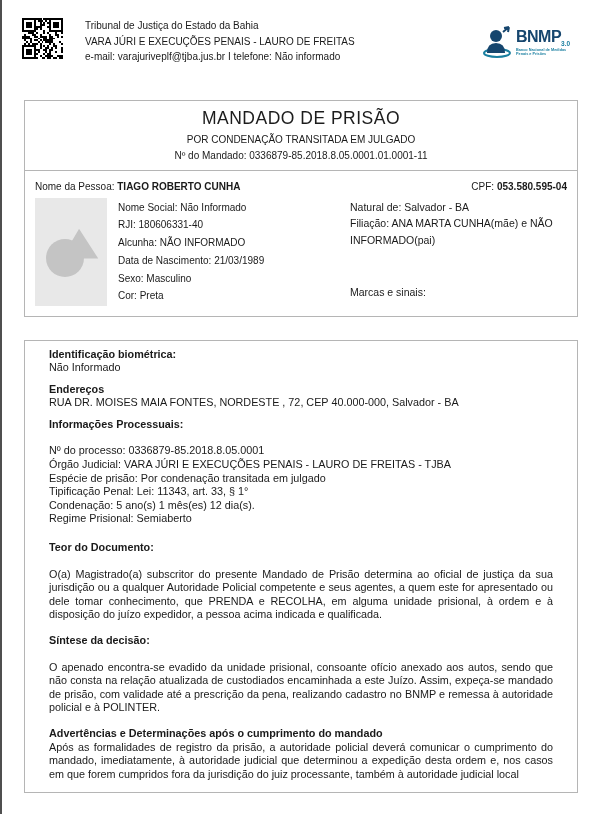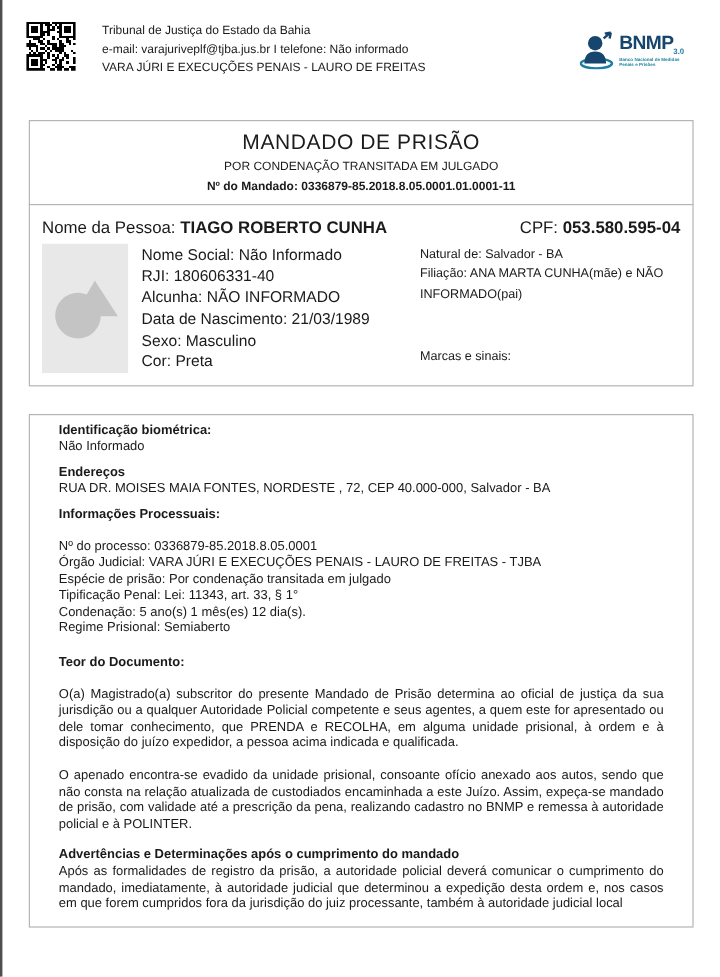--- a/index.html
+++ b/index.html
@@ -24,28 +24,28 @@
   .bnmp{margin-left:auto;display:flex;align-items:center;margin-top:10px;}
   .bnmp-text{margin-left:3px;}
   .bnmp-name{font-weight:700;font-size:16px;color:#16466e;letter-spacing:-.5px;line-height:14px;}
   .bnmp-ver{font-size:6.5px;color:#1a7fa0;font-weight:700;vertical-align:sub;}
   .bnmp-caption{font-size:3.8px;line-height:4.4px;color:#1a7fa0;font-weight:700;margin-top:1px;width:70px;}
   
   .box{margin:0 22px;border:1px solid #b5b5b5;box-sizing:border-box;background:#fff;}
   .title-box{margin-top:26px;text-align:center;padding:7px 6px 9px;}
   .doc-title{font-size:17.5px;letter-spacing:.5px;color:#1c1c1c;}
   .doc-subtitle{font-size:10px;margin-top:5px;}
-  .doc-line{font-size:10px;margin-top:4.5px;white-space:pre-wrap;font-weight:bold;}
+  .doc-line{font-size:10px;margin-top:4.5px;white-space:pre-wrap;}
   
   .person-box{margin-top:-1px;padding:8px 8px 10px;}
-  .person-row1{display:flex;justify-content:space-between;font-size:14px;padding:2px 2px 6px;}
+  .person-row1{display:flex;justify-content:space-between;font-size:10px;padding:2px 2px 6px;}
   .b{font-weight:700;}
   .person-row2{display:flex;}
   .photo{width:72px;height:108px;margin-left:2px;flex:none;}
-  .pdetails{margin-left:11px;width:230px;font-size:13px;line-height:17.8px;padding-top:1px;}
+  .pdetails{margin-left:11px;width:230px;font-size:10px;line-height:17.8px;padding-top:1px;}
   .pright{margin-left:13px;width:230px;font-size:10.5px;line-height:16.5px;padding-top:1px;}
   .marcas{margin-top:36px;}
   
   .main-box{margin-top:23px;padding:7px 24px 11px;font-size:10.8px;line-height:13.6px;}
   .h{font-weight:700;}
   .mt8{margin-top:8px;}
   .mt12{margin-top:12px;}
   .mt15{margin-top:15px;}
   .gap-after{margin-bottom:13px;}
   .para{text-align:justify;margin-top:13px;}
@@ -199,22 +199,22 @@
           <rect x="11" y="20" width="1" height="1" fill="#000"></rect>
           <rect x="13" y="20" width="1" height="1" fill="#000"></rect>
           <rect x="14" y="20" width="1" height="1" fill="#000"></rect>
           <rect x="16" y="20" width="1" height="1" fill="#000"></rect>
           <rect x="17" y="20" width="1" height="1" fill="#000"></rect>
           <rect x="19" y="20" width="1" height="1" fill="#000"></rect>
           <rect x="20" y="20" width="1" height="1" fill="#000"></rect>
         </svg></div>
     <div class="court-lines">
       <div>Tribunal de Justiça do Estado da Bahia</div>
+      <div>VARA JÚRI E EXECUÇÕES PENAIS - LAURO DE FREITAS</div>
       <div>e-mail: varajuriveplf@tjba.jus.br I telefone: Não informado</div>
-      <div>VARA JÚRI E EXECUÇÕES PENAIS - LAURO DE FREITAS</div>
     </div>
     <div class="bnmp">
       <svg width="30" height="32" viewBox="0 0 30 32">
         <ellipse cx="14" cy="27" rx="13" ry="4" fill="none" stroke="#1a7fa0" stroke-width="2"></ellipse>
         <circle cx="13" cy="10" r="6" fill="#16466e"></circle>
         <path d="M4 27 q0 -10 9 -10 q9 0 9 10 z" fill="#16466e"></path>
         <path d="M20 6 l6 -5 m0 0 l-5 1 m5 -1 l-1 5" stroke="#16466e" stroke-width="2" fill="none"></path>
       </svg>
       <div class="bnmp-text">
         <div>
@@ -276,19 +276,20 @@
     <div>Nº do processo: 0336879-85.2018.8.05.0001</div>
     <div>Órgão Judicial: VARA JÚRI E EXECUÇÕES PENAIS - LAURO DE FREITAS - TJBA</div>
     <div>Espécie de prisão: Por condenação transitada em julgado</div>
     <div>Tipificação Penal: Lei: 11343, art. 33, § 1°</div>
     <div>Condenação: 5 ano(s) 1 mês(es) 12 dia(s).</div>
     <div>Regime Prisional: Semiaberto</div>
 
     <div class="h mt15">Teor do Documento:</div>
     <div class="para">O(a) Magistrado(a) subscritor do presente Mandado de Prisão determina ao oficial de justiça da sua jurisdição ou a qualquer Autoridade Policial competente e seus agentes, a quem este for apresentado ou dele tomar conhecimento, que PRENDA e RECOLHA, em alguma unidade prisional, à ordem e à disposição do juízo expedidor, a pessoa acima indicada e qualificada.</div>
 
+    <div class="h mt12">Síntese da decisão:</div>
     <div class="para">O apenado encontra-se evadido da unidade prisional, consoante ofício anexado aos autos, sendo que não consta na relação atualizada de custodiados encaminhada a este Juízo. Assim, expeça-se mandado de prisão, com validade até a prescrição da pena, realizando cadastro no BNMP e remessa à autoridade policial e à POLINTER.</div>
 
     <div class="h mt12">Advertências e Determinações após o cumprimento do mandado</div>
     <div class="para-tight">Após as formalidades de registro da prisão, a autoridade policial deverá comunicar o cumprimento do mandado, imediatamente, à autoridade judicial que determinou a expedição desta ordem e, nos casos em que forem cumpridos fora da jurisdição do juiz processante, também à autoridade judicial local</div>
   </div>
 
 </div>
 
 </body></html>

